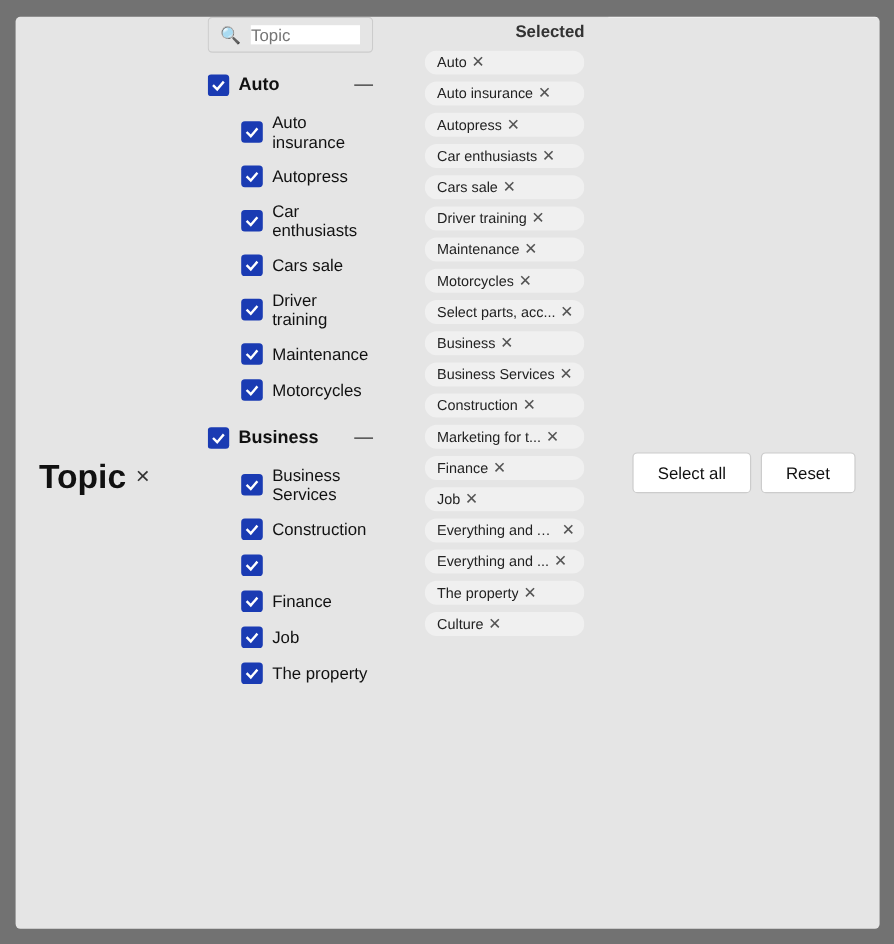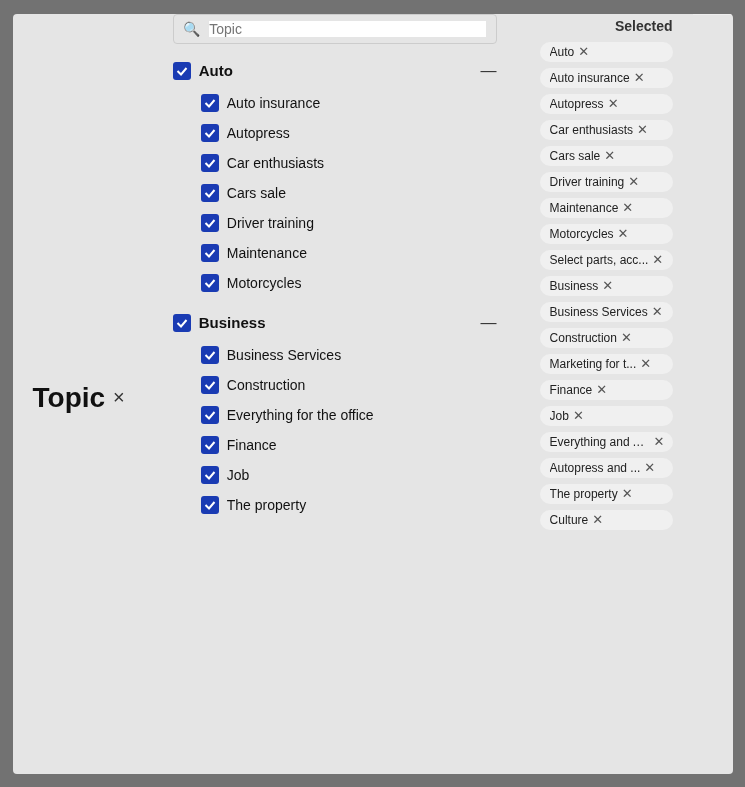--- a/index.html
+++ b/index.html
@@ -341,21 +341,20 @@
                   </svg>
                 </div>
       <span class="item-label">Construction</span>
     </div>
               <div class="tree-item">
       <div class="checkbox">
                   <svg viewBox="0 0 12 12">
                     <polyline points="1.5,6 5,9.5 10.5,3" stroke="white" stroke-width="2" fill="none"></polyline>
                   </svg>
                 </div>
-      <span class="item-label">Everything for the office</span>
     </div>
               <div class="tree-item">
       <div class="checkbox">
                   <svg viewBox="0 0 12 12">
                     <polyline points="1.5,6 5,9.5 10.5,3" stroke="white" stroke-width="2" fill="none"></polyline>
                   </svg>
                 </div>
       <span class="item-label">Finance</span>
     </div>
               <div class="tree-item">
@@ -443,32 +442,36 @@
   </div>
           <div class="selected-tag">
     <span class="tag-text">Job</span>
     <span class="tag-close">✕</span>
   </div>
           <div class="selected-tag">
     <span class="tag-text">Everything and A...</span>
     <span class="tag-close">✕</span>
   </div>
           <div class="selected-tag">
-    <span class="tag-text">Autopress and ...</span>
+    <span class="tag-text">Everything and ...</span>
     <span class="tag-close">✕</span>
   </div>
           <div class="selected-tag">
     <span class="tag-text">The property</span>
     <span class="tag-close">✕</span>
   </div>
           <div class="selected-tag">
     <span class="tag-text">Culture</span>
     <span class="tag-close">✕</span>
   </div>
         </div>
     </div>
 
   </div>
 
   <div class="modal-footer">
+    <div class="footer-left">
+      <button class="btn-select-all">Select all</button>
+      <button class="btn-reset">Reset</button>
+    </div>
   </div>
 
 </div>
 
 </body></html>

